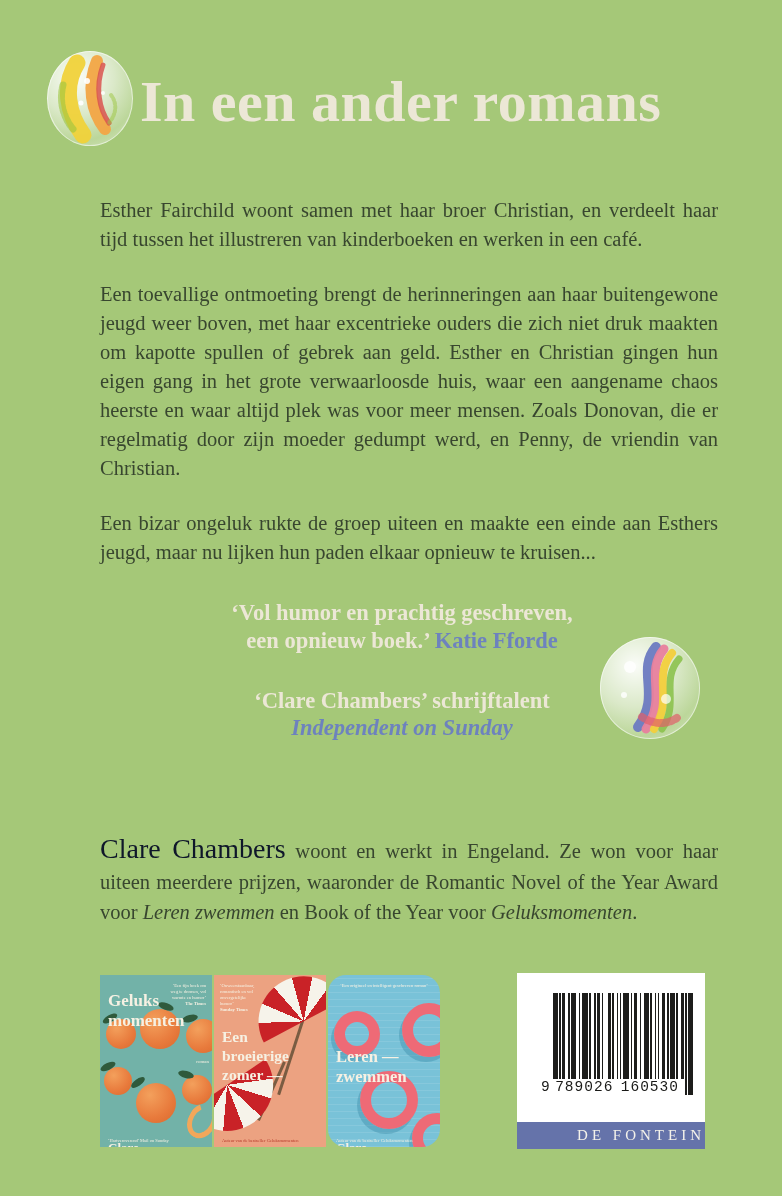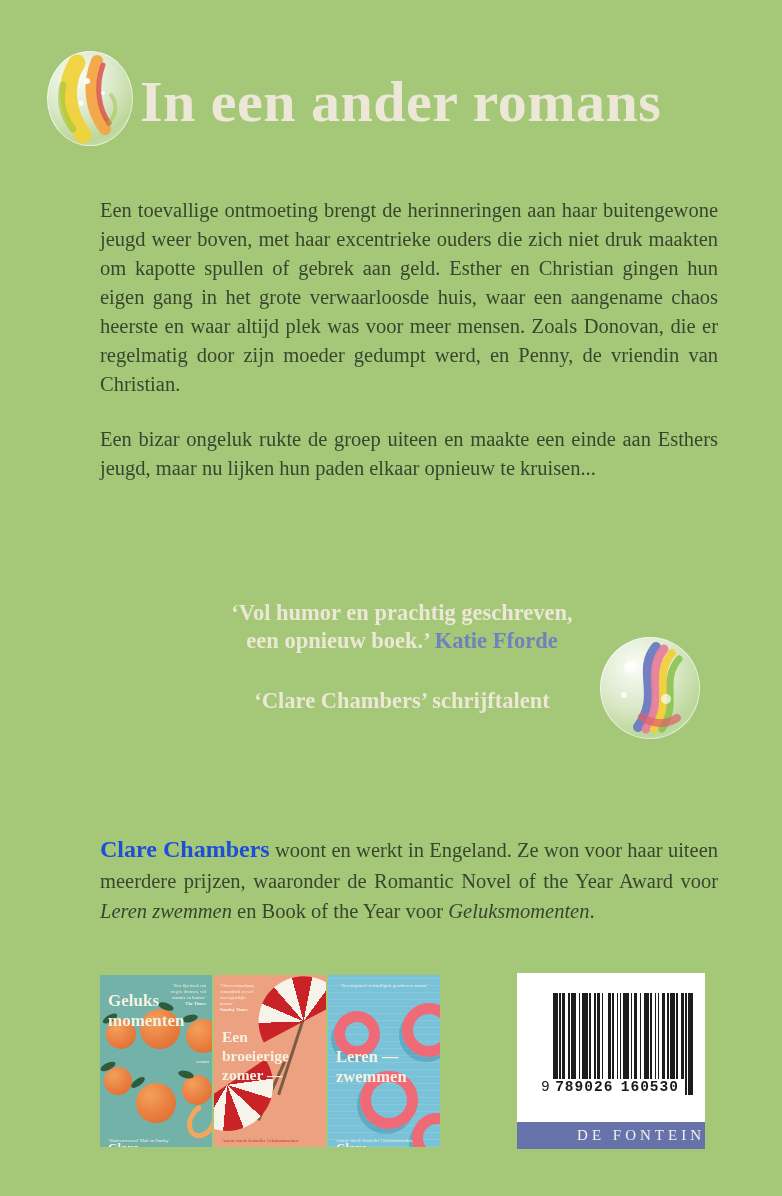--- a/index.html
+++ b/index.html
@@ -22,28 +22,28 @@
   #synopsis p{margin:0 0 26px;font-size:20.5px;line-height:29px;text-align:justify;}
   
   .quote{position:absolute;left:0;width:782px;padding-left:22px;box-sizing:border-box;
     text-align:center;font-weight:700;color:#ece7d6;}
   #quote-1{top:599px;font-size:22.5px;line-height:28px;}
   #quote-2{top:687px;font-size:22.5px;line-height:27px;}
   .quote .src{color:#6d82be;}
   .quote .src-line{color:#6d82be;font-style:italic;}
   
   #bio{position:absolute;left:100px;top:834px;width:618px;font-size:20.5px;line-height:30.5px;text-align:justify;}
-  #bio .bio-name{font-size:24px;font-weight:700;color:#1d4ed8;}
+  #bio .bio-name{font-size:28px;font-weight:400;color:#0f172a;}
   #bio i{font-style:italic;}
   
   .bk{position:absolute;top:975px;width:112px;height:172px;overflow:hidden;}
   #bk-1{left:100px;background:#72b2a8;}
   #bk-2{left:214px;background:#eca281;}
   #bk-3{left:328px;background:#79c2d8;
-    background-image:repeating-linear-gradient(0deg, rgba(255,255,255,.10) 0 1px, transparent 1px 7px);}
+    background-image:repeating-linear-gradient(0deg, rgba(255,255,255,.10) 0 1px, transparent 1px 7px);border-radius:18px;}
   .bk .art{position:absolute;inset:0;z-index:1;}
   .bk .txt{position:relative;z-index:2;}
   .bk-title{position:absolute;left:8px;color:#f6f1e3;font-weight:700;}
   #bk-1 .bk-title{top:16px;font-size:17px;line-height:20px;}
   #bk-2 .bk-title{top:52px;font-size:15.5px;line-height:19px;}
   #bk-3 .bk-title{top:72px;font-size:16.5px;line-height:20px;}
   .bk-author{position:absolute;left:8px;top:126px;color:#f6f1e3;font-weight:700;font-size:13px;line-height:14.5px;}
   .bk-tagline{position:absolute;left:8px;bottom:4px;font-size:4.5px;color:#f6f1e3;white-space:nowrap;z-index:2;}
   #bk-2 .bk-tagline{color:#b5392a;}
   .bk-topquote{position:absolute;top:8px;right:6px;width:54px;font-size:4.6px;line-height:6px;color:#f6f1e3;text-align:right;z-index:2;}
@@ -76,21 +76,21 @@
   
   #barcode-box{position:absolute;left:517px;top:973px;width:188px;height:149px;background:#ffffff;}
   #barcode-inner{position:absolute;left:24px;top:20px;width:140px;height:106px;}
   #barcode-bars{display:flex;align-items:flex-start;width:140px;height:104px;margin-left:12px;}
   #barcode-bars span{flex-basis:0;min-width:0;}
   #barcode-bars .bar{background:#1d1d1b;height:86px;}
   #barcode-bars .gap{height:86px;}
   #barcode-bars .tall{height:102px;}
   #barcode-digits{position:absolute;top:86px;left:0;right:0;display:flex;justify-content:space-between;
     font-family:"Liberation Mono","DejaVu Sans Mono",monospace;font-size:14.5px;color:#191917;}
-  #barcode-digits .grp{background:#fff;padding:0 2px;letter-spacing:1px;font-weight:bold;}
+  #barcode-digits .grp{background:#fff;padding:0 2px;letter-spacing:1px;}
   #imprint-band{position:absolute;left:517px;top:1122px;width:188px;height:27px;background:#6573aa;
     display:flex;align-items:center;justify-content:flex-end;}
   #imprint-band span{color:#f4f2ea;font-size:15px;letter-spacing:4px;font-weight:400;}
 </style>
 </head>
 <body>
 
 <div class="marble" id="marble-top">
   <svg viewBox="0 0 86 95" width="86" height="95">
     <path d="M30 12 C16 34 20 62 36 84" stroke="#f0d23a" stroke-width="17" fill="none" stroke-linecap="round" opacity="0.95"></path>
@@ -100,31 +100,33 @@
     <path d="M64 44 C70 52 70 62 62 72" stroke="#9bc53f" stroke-width="4" fill="none" stroke-linecap="round" opacity="0.5" stroke-dasharray="2 2"></path>
     <circle cx="40" cy="30" r="3" fill="#ffffff" opacity="0.9"></circle>
     <circle cx="34" cy="52" r="2.5" fill="#ffffff" opacity="0.9"></circle>
     <circle cx="56" cy="42" r="2" fill="#ffffff" opacity="0.85"></circle>
   </svg>
 </div>
 
 <h1 id="page-title">In een ander romans</h1>
 
 <div id="synopsis">
+  <p>Esther Fairchild woont samen met haar broer Christian, en verdeelt haar tijd tussen het illustreren van kinderboeken en werken in een café.</p>
   <p>Een toevallige ontmoeting brengt de herinneringen aan haar buitengewone jeugd weer boven, met haar excentrieke ouders die zich niet druk maakten om kapotte spullen of gebrek aan geld. Esther en Christian gingen hun eigen gang in het grote verwaarloosde huis, waar een aangename chaos heerste en waar altijd plek was voor meer mensen. Zoals Donovan, die er regelmatig door zijn moeder gedumpt werd, en Penny, de vriendin van Christian.</p>
   <p>Een bizar ongeluk rukte de groep uiteen en maakte een einde aan Esthers jeugd, maar nu lijken hun paden elkaar opnieuw te kruisen...</p>
 </div>
 
 <div class="quote" id="quote-1">
   <div>‘Vol humor en prachtig geschreven,</div>
   <div><span>een opnieuw boek.’ </span><span class="src">Katie Fforde</span></div>
 </div>
 
 <div class="quote" id="quote-2">
   <div>‘Clare Chambers’ schrijftalent</div>
+  <div class="src-line">Independent on Sunday</div>
 </div>
 
 <div class="marble" id="marble-mid">
   <svg viewBox="0 0 100 102" width="100" height="102">
     <path d="M56 10 C36 34 62 58 38 90" stroke="#6b7ac1" stroke-width="10" fill="none" stroke-linecap="round" opacity="0.95"></path>
     <path d="M64 12 C44 36 68 60 46 92" stroke="#e87f9d" stroke-width="9" fill="none" stroke-linecap="round" opacity="0.95"></path>
     <path d="M72 16 C52 40 74 62 54 92" stroke="#f2cf3c" stroke-width="8" fill="none" stroke-linecap="round" opacity="0.95"></path>
     <path d="M79 22 C60 44 80 66 62 92" stroke="#8cc24e" stroke-width="7" fill="none" stroke-linecap="round" opacity="0.9"></path>
     <path d="M42 80 C54 88 68 88 78 80" stroke="#e0606a" stroke-width="8" fill="none" stroke-linecap="round" opacity="0.7" stroke-dasharray="2 3"></path>
     <circle cx="30" cy="30" r="6" fill="#ffffff" opacity="0.8"></circle>

